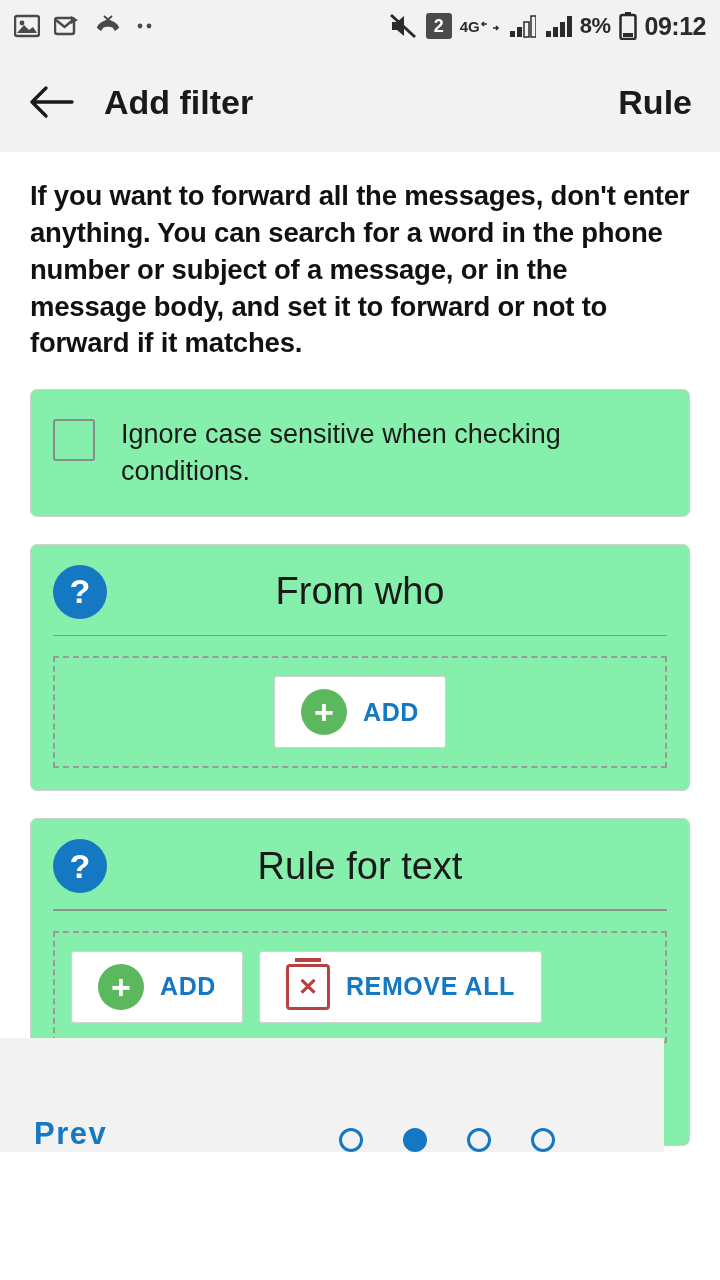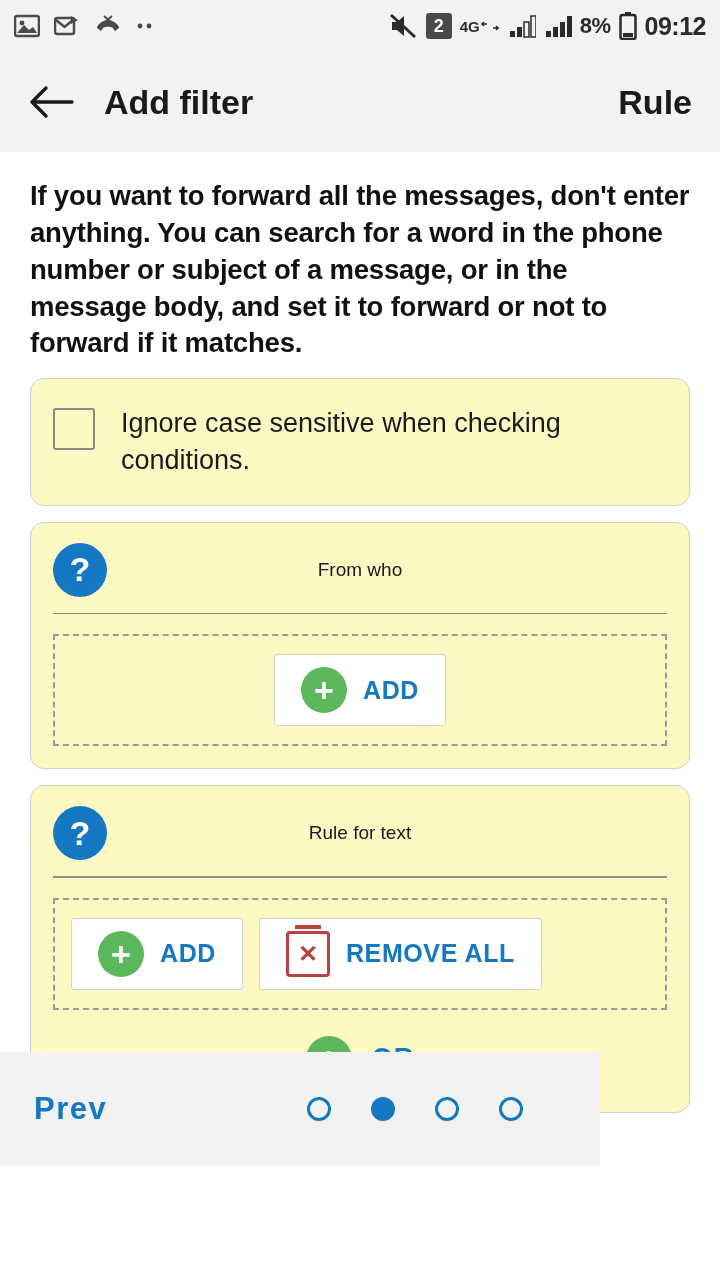--- a/index.html
+++ b/index.html
@@ -66,23 +66,23 @@
   .intro {
     font-size: 27.5px;
     font-weight: bold;
     line-height: 1.34;
     color: #111;
     letter-spacing: -0.2px;
   }
 
   .card {
     border: 1.5px solid #cfcfcf;
-    border-radius: 14px;
-    margin-top: 16px;
-    background: #fef9c3;
+    border-radius: 7px;
+    margin-top: 27px;
+    background: #86efac;
   }
 
   
   .cb-card { display: flex; align-items: flex-start; padding: 26px 22px 26px 22px; }
   .checkbox {
     width: 42px; height: 42px;
     border: 2.5px solid #8a8a8a;
     border-radius: 3px;
     flex: 0 0 auto;
     margin-top: 3px;
@@ -106,21 +106,21 @@
     border-radius: 50%;
     background: #1578c2;
     color: #fff;
     font-size: 34px; font-weight: bold;
     display: flex; align-items: center; justify-content: center;
     flex: 0 0 auto;
   }
   .sec-title {
     flex: 1;
     text-align: center;
-    font-size: 19px;
+    font-size: 38px;
     color: #1a1a1a;
     margin-left: -54px;
   }
   .sec-rule {
     height: 1.5px;
     background: #8f8f8f;
     margin: 0 22px;
   }
 
   .dashed {
@@ -184,25 +184,25 @@
     padding: 4px 0 30px 0;
   }
   .or-text {
     font-size: 27px; font-weight: bold; color: #1578c2;
     letter-spacing: 1px;
   }
 
   
   .bottombar {
     position: absolute;
-    left: 0; bottom: 0;
-    width: 600px; height: 114px;
+    left: 0; bottom: 14px;
+    width: 664px; height: 114px;
     background: #f2f2f2;
     display: flex;
-    align-items: center;
+    align-items: flex-end;
   }
   .nav-prev {
     font-size: 31px; font-weight: bold; color: #1578c2;
     letter-spacing: 1.5px;
     padding-left: 34px;
     width: 230px;
   }
   .dots {
     flex: 1;
     display: flex;

